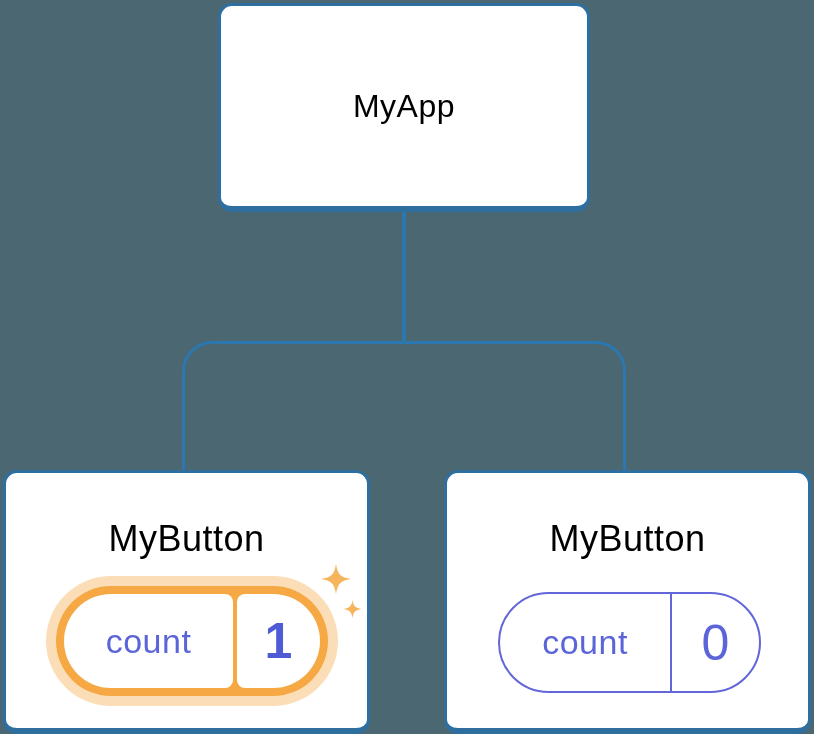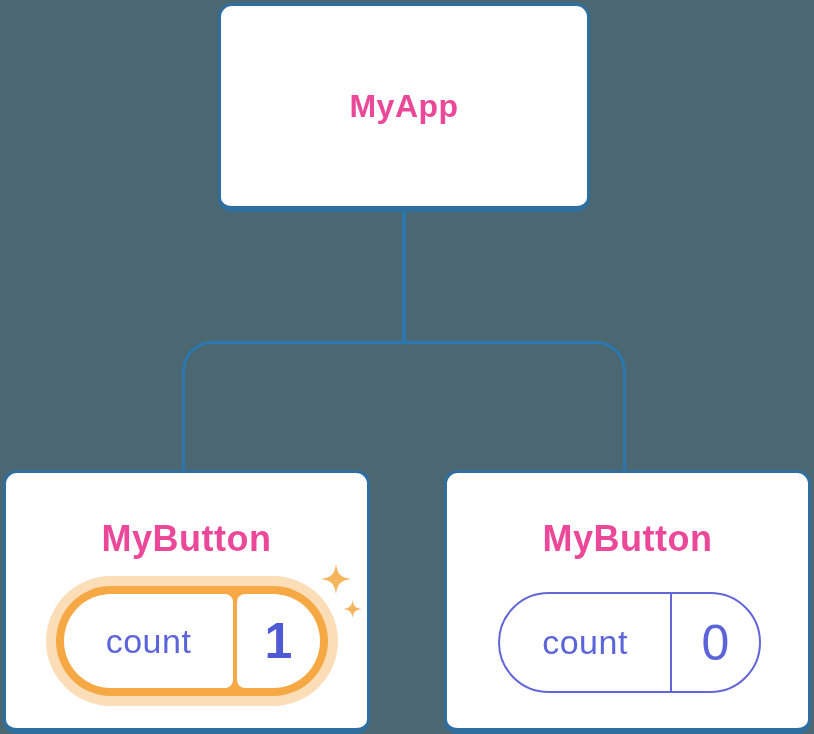--- a/index.html
+++ b/index.html
@@ -13,21 +13,21 @@
   .node{
     position:absolute;background:#ffffff;
     border:3px solid #2F6F9F;border-bottom-width:6px;
     border-radius:14px;
   }
   .node-app{left:218px;top:3px;width:372px;height:209px;
     display:flex;align-items:center;justify-content:center;}
   .node-child{left:3px;top:470px;width:367px;height:264px;}
   .node-right{left:444px;}
   .node-title{
-    color:#ec4899;font-weight:bold;letter-spacing:.5px;line-height:1;
+    color:#000000;font-weight:normal;letter-spacing:.5px;line-height:1;
   }
   .title-app{font-size:32px;}
   .title-child{
     font-size:36px;text-align:center;margin-top:48px;
   }
   
   .stem{
     position:absolute;left:402px;top:210px;width:3.5px;height:134px;
     background:#2B77B0;
   }

